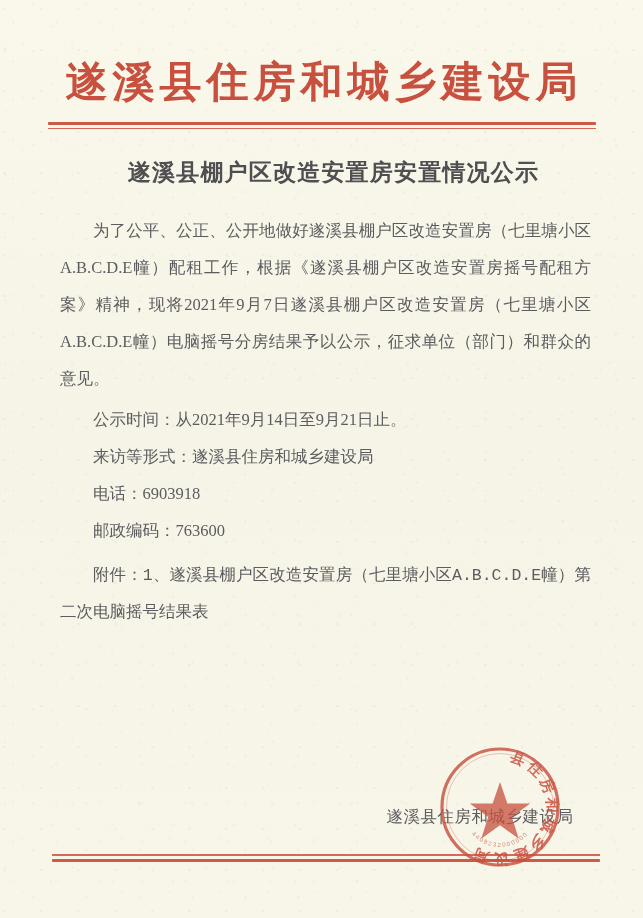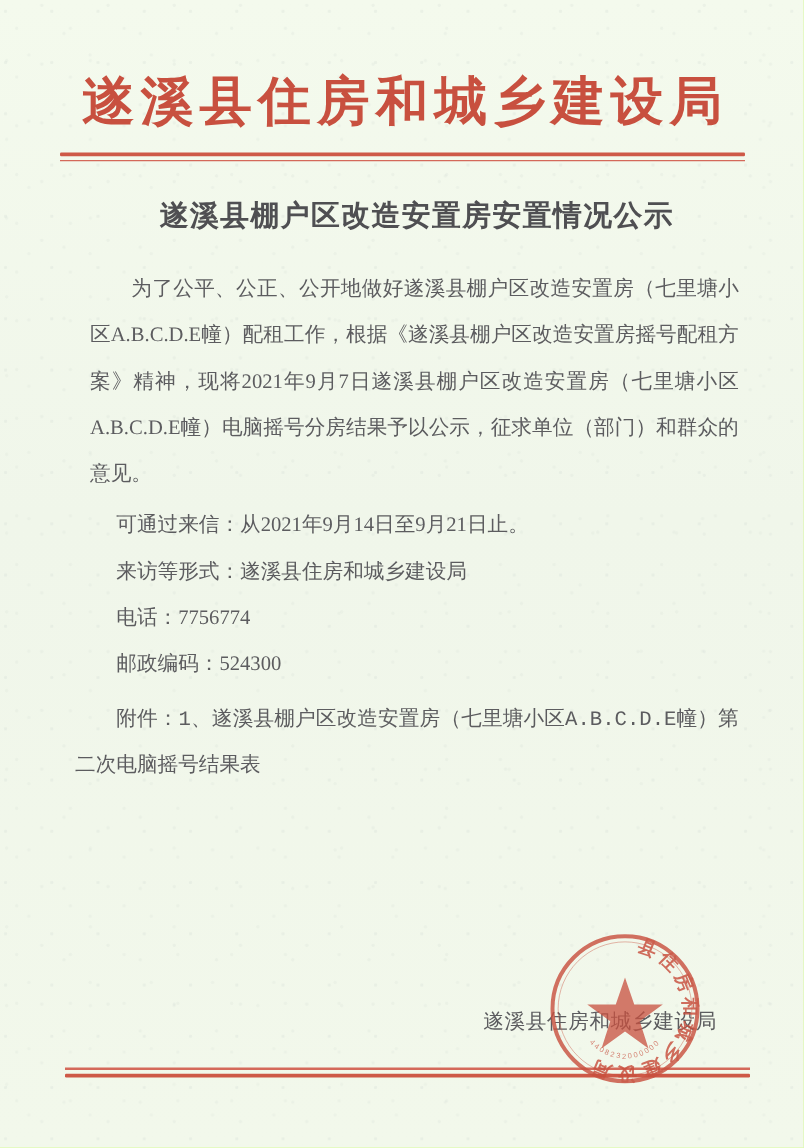--- a/index.html
+++ b/index.html
@@ -7,21 +7,21 @@
     margin: 0;
     padding: 0;
     background: #ffffff;
   }
 
   .page {
     position: relative;
     width: 643px;
     height: 918px;
     margin: 0 auto;
-    background: #bef264;
+    background: #fde047;
     overflow: hidden;
     font-family: "Liberation Serif", "DejaVu Serif", serif;
     color: #5b5b5e;
     -webkit-font-smoothing: antialiased;
   }
 
   
   .page::before {
     content: "";
     position: absolute;
@@ -88,21 +88,21 @@
   
   .body {
     margin: 24px 52px 0 60px;
     font-size: 16.5px;
     line-height: 37px;
     text-align: justify;
     text-justify: inter-ideograph;
     color: #5c5c5f;
   }
   .para {
-    margin: 0 0 3px 12px;
+    margin: 0 0 3px 0;
     text-indent: 2em;
   }
   .info-line {
     margin: 0;
     text-indent: 2em;
   }
   .info-block { margin-top: 4px; }
   .attach { margin-top: 8px; text-indent: 2em; font-family: Liberation Mono, monospace; }
 
   
@@ -167,24 +167,24 @@
   </div>
 
   <div class="doc-title">遂溪县棚户区改造安置房安置情况公示</div>
 
   <div class="body">
 
     <p class="para">为了公平、公正、公开地做好遂溪县棚户区改造安置房（七里塘小区A.B.C.D.E幢）配租工作，根据《遂溪县棚户区改造安置房摇号配租方案》精神，现将2021年9月7日遂溪县棚户区改造安置房（七里塘小区A.B.C.D.E幢）电脑摇号分房结果予以公示，征求单位（部门）和群众的意见。</p>
 
 
     <div class="info-block">
-      <p class="info-line">可通过来信：从2021年9月14日至9月21日止。</p>
+      <p class="info-line">公示时间：从2021年9月14日至9月21日止。</p>
       <p class="info-line">来访等形式：遂溪县住房和城乡建设局</p>
-      <p class="info-line">电话：7756774</p>
-      <p class="info-line">邮政编码：524300</p>
+      <p class="info-line">电话：6903918</p>
+      <p class="info-line">邮政编码：763600</p>
     </div>
 
     <p class="attach">附件：1、遂溪县棚户区改造安置房（七里塘小区A.B.C.D.E幢）第二次电脑摇号结果表</p>
   </div>
 
   <div class="sign-block">
     <div class="sign-org">遂溪县住房和城乡建设局</div>
   </div>
 
   <div class="seal">

